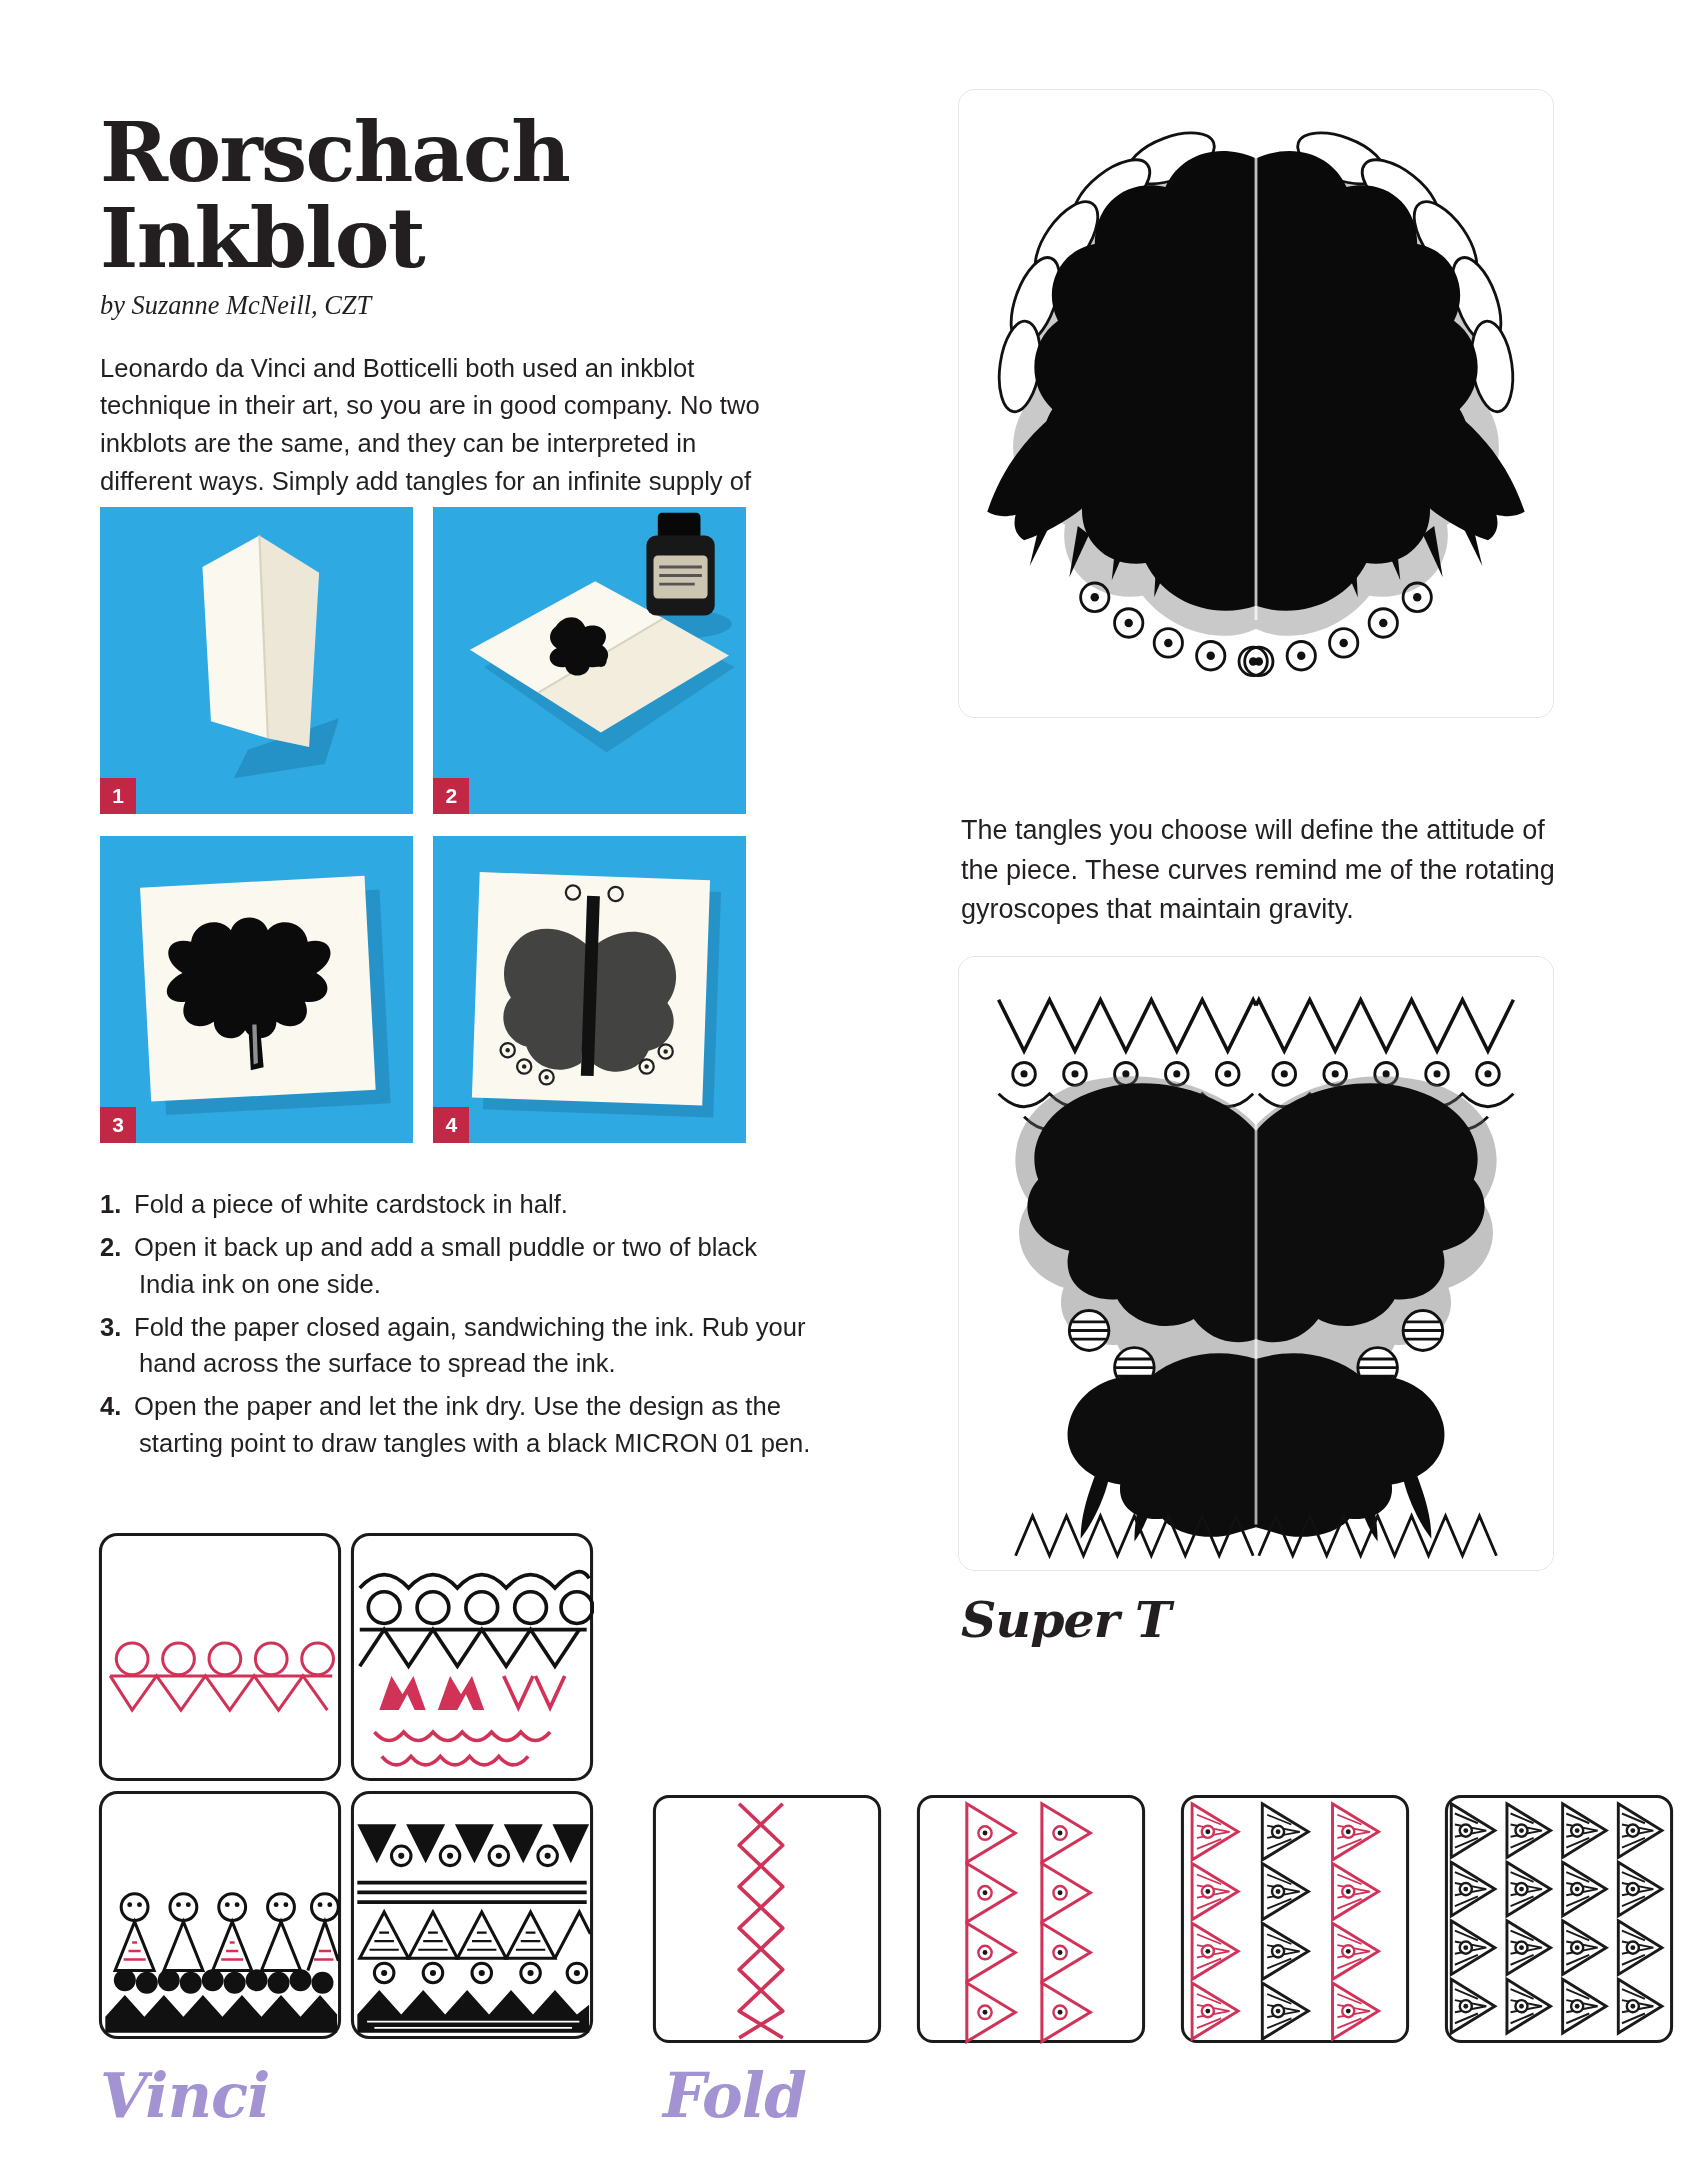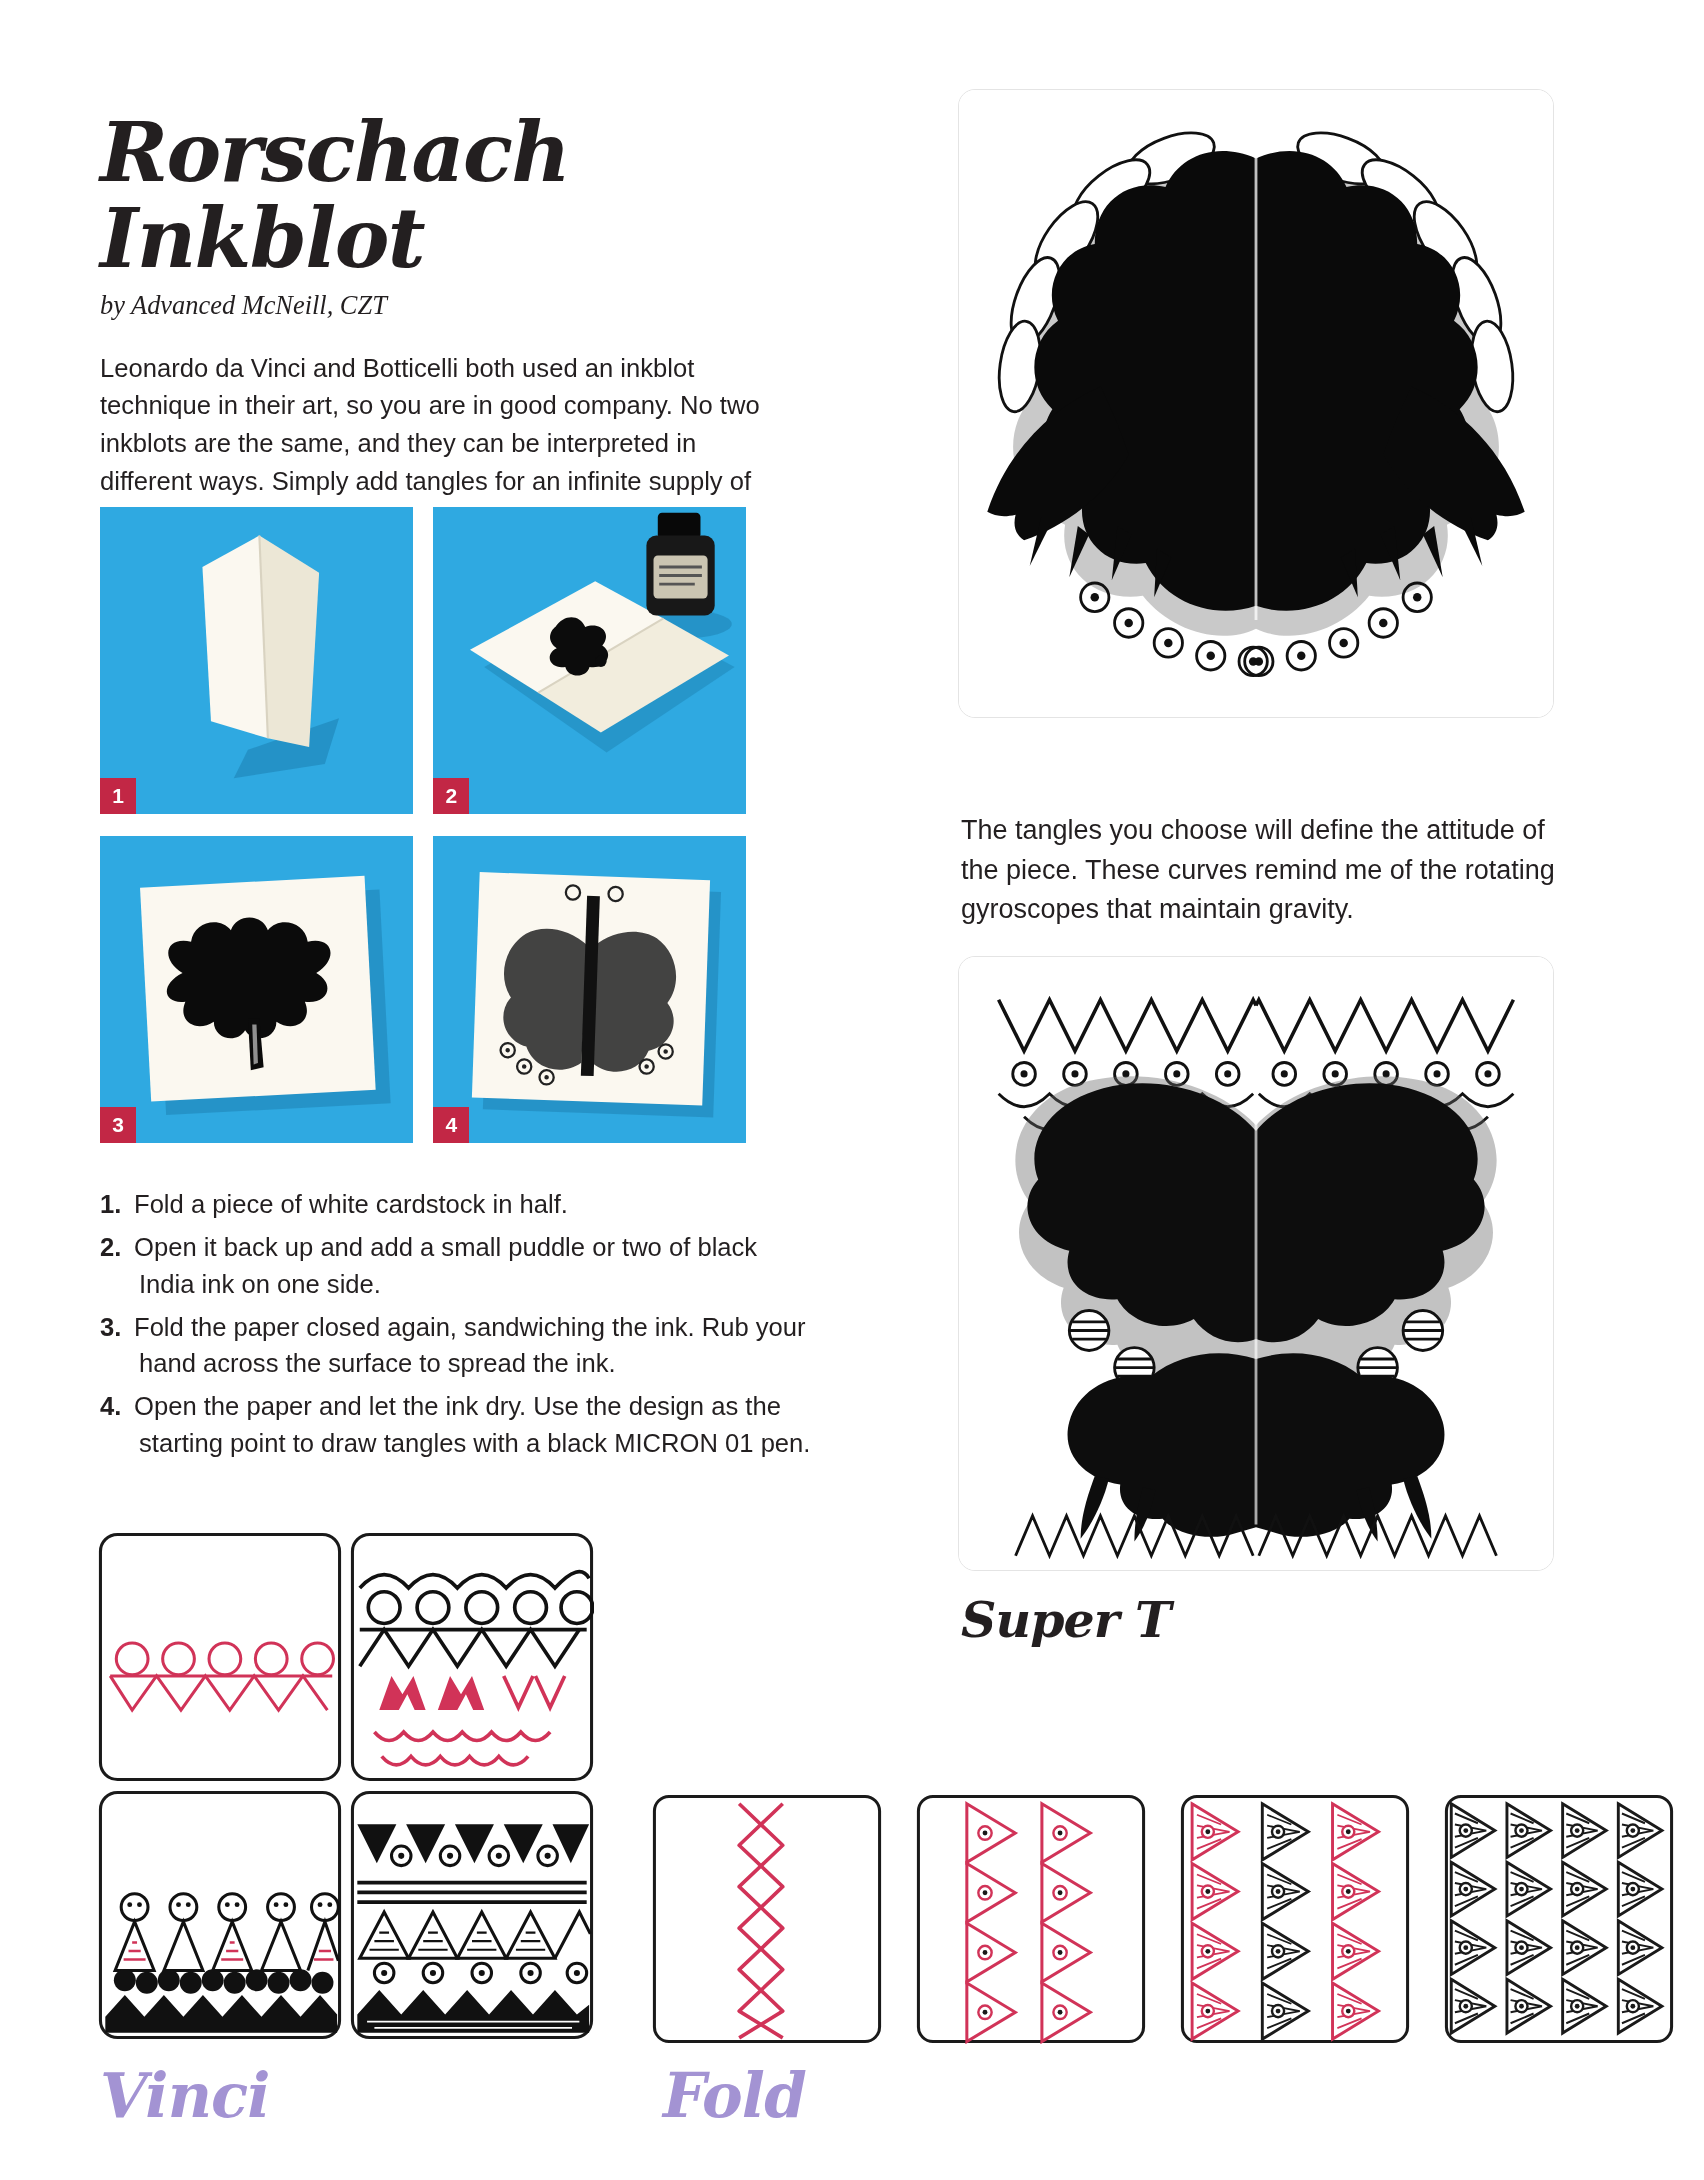--- a/index.html
+++ b/index.html
@@ -5,21 +5,21 @@
   * { margin:0; padding:0; box-sizing:border-box; }
   html,body { background:#ffffff; }
   .page {
     position:relative; width:1704px; height:2181px; background:#ffffff;
     font-family:"Liberation Sans", sans-serif; color:#231f20; overflow:hidden;
   }
 
   
   .masthead { position:absolute; left:100px; top:109px; width:681px; }
   .title {
-    font-family:"DejaVu Serif", serif; font-style:italic; font-weight:700;
+    font-family:"DejaVu Serif", serif; font-weight:700;
     font-size:82px; line-height:1.05; color:#231f20; letter-spacing:-1.7px;
   }
   .byline {
     font-family:"Liberation Serif", serif; font-style:italic;
     font-size:26.4px; margin-top:8.5px; color:#231f20;
   }
   .intro { margin-top:29px; font-size:25.6px; line-height:1.47; width:664px; }
 
   
   .photo-grid {
@@ -85,21 +85,21 @@
 
   .dotfill { fill:#1a1a1a; stroke:none; }
 </style>
 </head>
 <body>
 
 <div class="page">
 
   <div class="masthead">
     <h1 class="title">Rorschach Inkblot</h1>
-    <p class="byline">by Advanced McNeill, CZT</p>
+    <p class="byline">by Suzanne McNeill, CZT</p>
     <p class="intro">Leonardo da Vinci and Botticelli both used an inkblot technique in their art, so you are in good company. No two inkblots are the same, and they can be interpreted in different ways. Simply add tangles for an infinite supply of unique art pieces.</p>
   </div>
 
   <div class="photo-grid">
 
     <div class="photo">
       <svg viewBox="0 0 220 215" preserveAspectRatio="none">
         <rect width="220" height="215" fill="#2FA9E1"></rect>
         <polygon points="104,170 168,148 158,180 94,190" fill="#1f86b8" opacity="0.65"></polygon>
         <polygon points="72,42 112,20 118,162 78,150" fill="#FBF8F0"></polygon>

